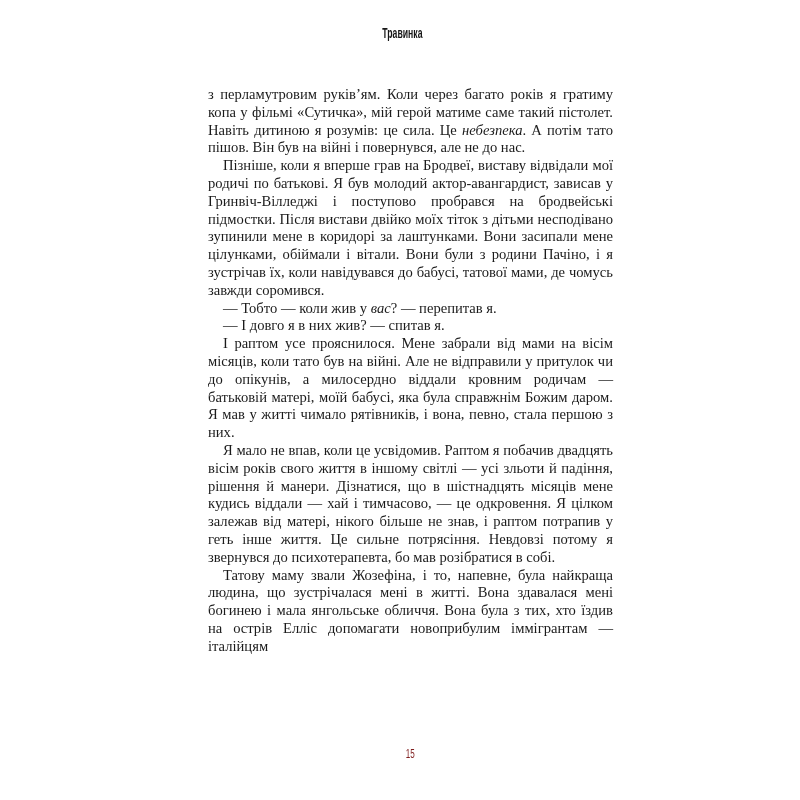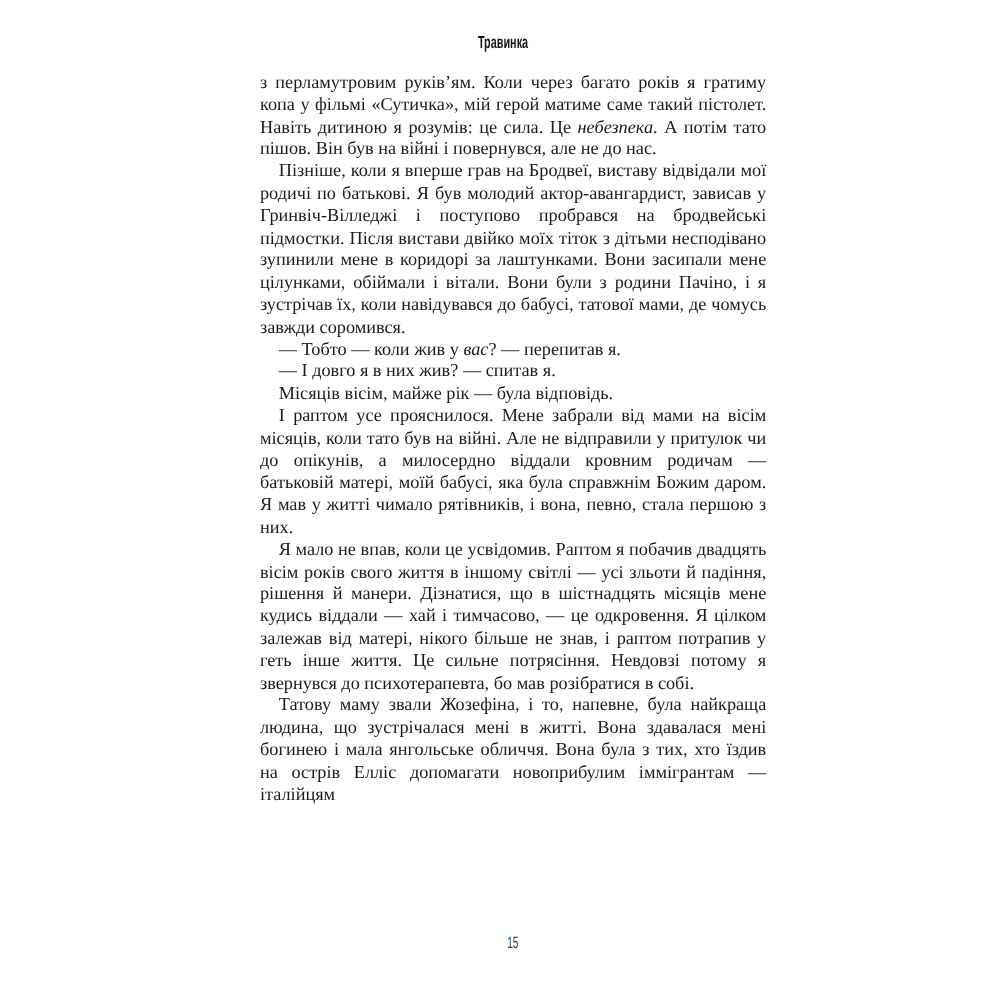--- a/index.html
+++ b/index.html
@@ -27,21 +27,21 @@
     font-size: 14px;
     line-height: 14px;
     color: #161616;
   }
   .condensed {
     display: inline-block;
     transform: scaleX(0.62);
   }
   .text-block {
     position: absolute;
-    top: 58px;
+    top: 86px;
     left: 208px;
     width: 405px;
     font-size: 14.6px;
     line-height: 17.8px;
     text-align: justify;
   }
   .text-block p {
     margin: 0;
     padding: 0;
     text-indent: 15px;
@@ -55,38 +55,37 @@
   .page-number {
     position: absolute;
     top: 747px;
     left: 208px;
     width: 405px;
     text-align: center;
     font-family: "Liberation Sans", sans-serif;
     font-weight: 400;
     font-size: 13px;
     line-height: 13px;
-    color: #0c4a6e;
+    color: #7f1d1d;
   }
 </style>
 </head>
 <body>
 
 <div class="page">
 
   <div class="running-header">
     <span class="condensed">Травинка</span>
   </div>
 
   <div class="text-block">
       <p class="no-indent"><span>з перламутровим руків’ям. Коли через багато років я гратиму копа у фільмі «Сутичка», мій герой матиме саме такий пістолет. Навіть дитиною я розумів: це сила. Це </span><em>небезпека</em><span>. А потім тато пішов. Він був на війні і повернувся, але не до нас.</span></p>
       <p><span>Пізніше, коли я вперше грав на Бродвеї, виставу відвідали мої родичі по батькові. Я був молодий актор-авангардист, зависав у Гринвіч-Вілледжі і поступово пробрався на бродвейські підмостки. Після вистави двійко моїх тіток з дітьми несподівано зупинили мене в коридорі за лаштунками. Вони засипали мене цілунками, обіймали і вітали. Вони були з родини Пачіно, і я зустрічав їх, коли навідувався до бабусі, татової мами, де чомусь завжди соромився.</span></p>
       <p><span>— Тобто — коли жив у </span><em>вас</em><span>? — перепитав я.</span></p>
       <p><span>— І довго я в них жив? — спитав я.</span></p>
-      <p><span>Місяців вісім, майже рік — була відповідь.</span></p>
       <p><span>І раптом усе прояснилося. Мене забрали від мами на вісім місяців, коли тато був на війні. Але не відправили у притулок чи до опікунів, а милосердно віддали кровним родичам — батьковій матері, моїй бабусі, яка була справжнім Божим даром. Я мав у житті чимало рятівників, і вона, певно, стала першою з них.</span></p>
       <p><span>Я мало не впав, коли це усвідомив. Раптом я побачив двадцять вісім років свого життя в іншому світлі — усі зльоти й падіння, рішення й манери. Дізнатися, що в шістнадцять місяців мене кудись віддали — хай і тимчасово, — це одкровення. Я цілком залежав від матері, нікого більше не знав, і раптом потрапив у геть інше життя. Це сильне потрясіння. Невдовзі потому я звернувся до психотерапевта, бо мав розібратися в собі.</span></p>
       <p><span>Татову маму звали Жозефіна, і то, напевне, була найкраща людина, що зустрічалася мені в житті. Вона здавалася мені богинею і мала янгольське обличчя. Вона була з тих, хто їздив на острів Елліс допомагати новоприбулим іммігрантам — італійцям</span></p>
     </div>
 
   <div class="page-number">
     <span class="condensed">15</span>
   </div>
 
 </div>

